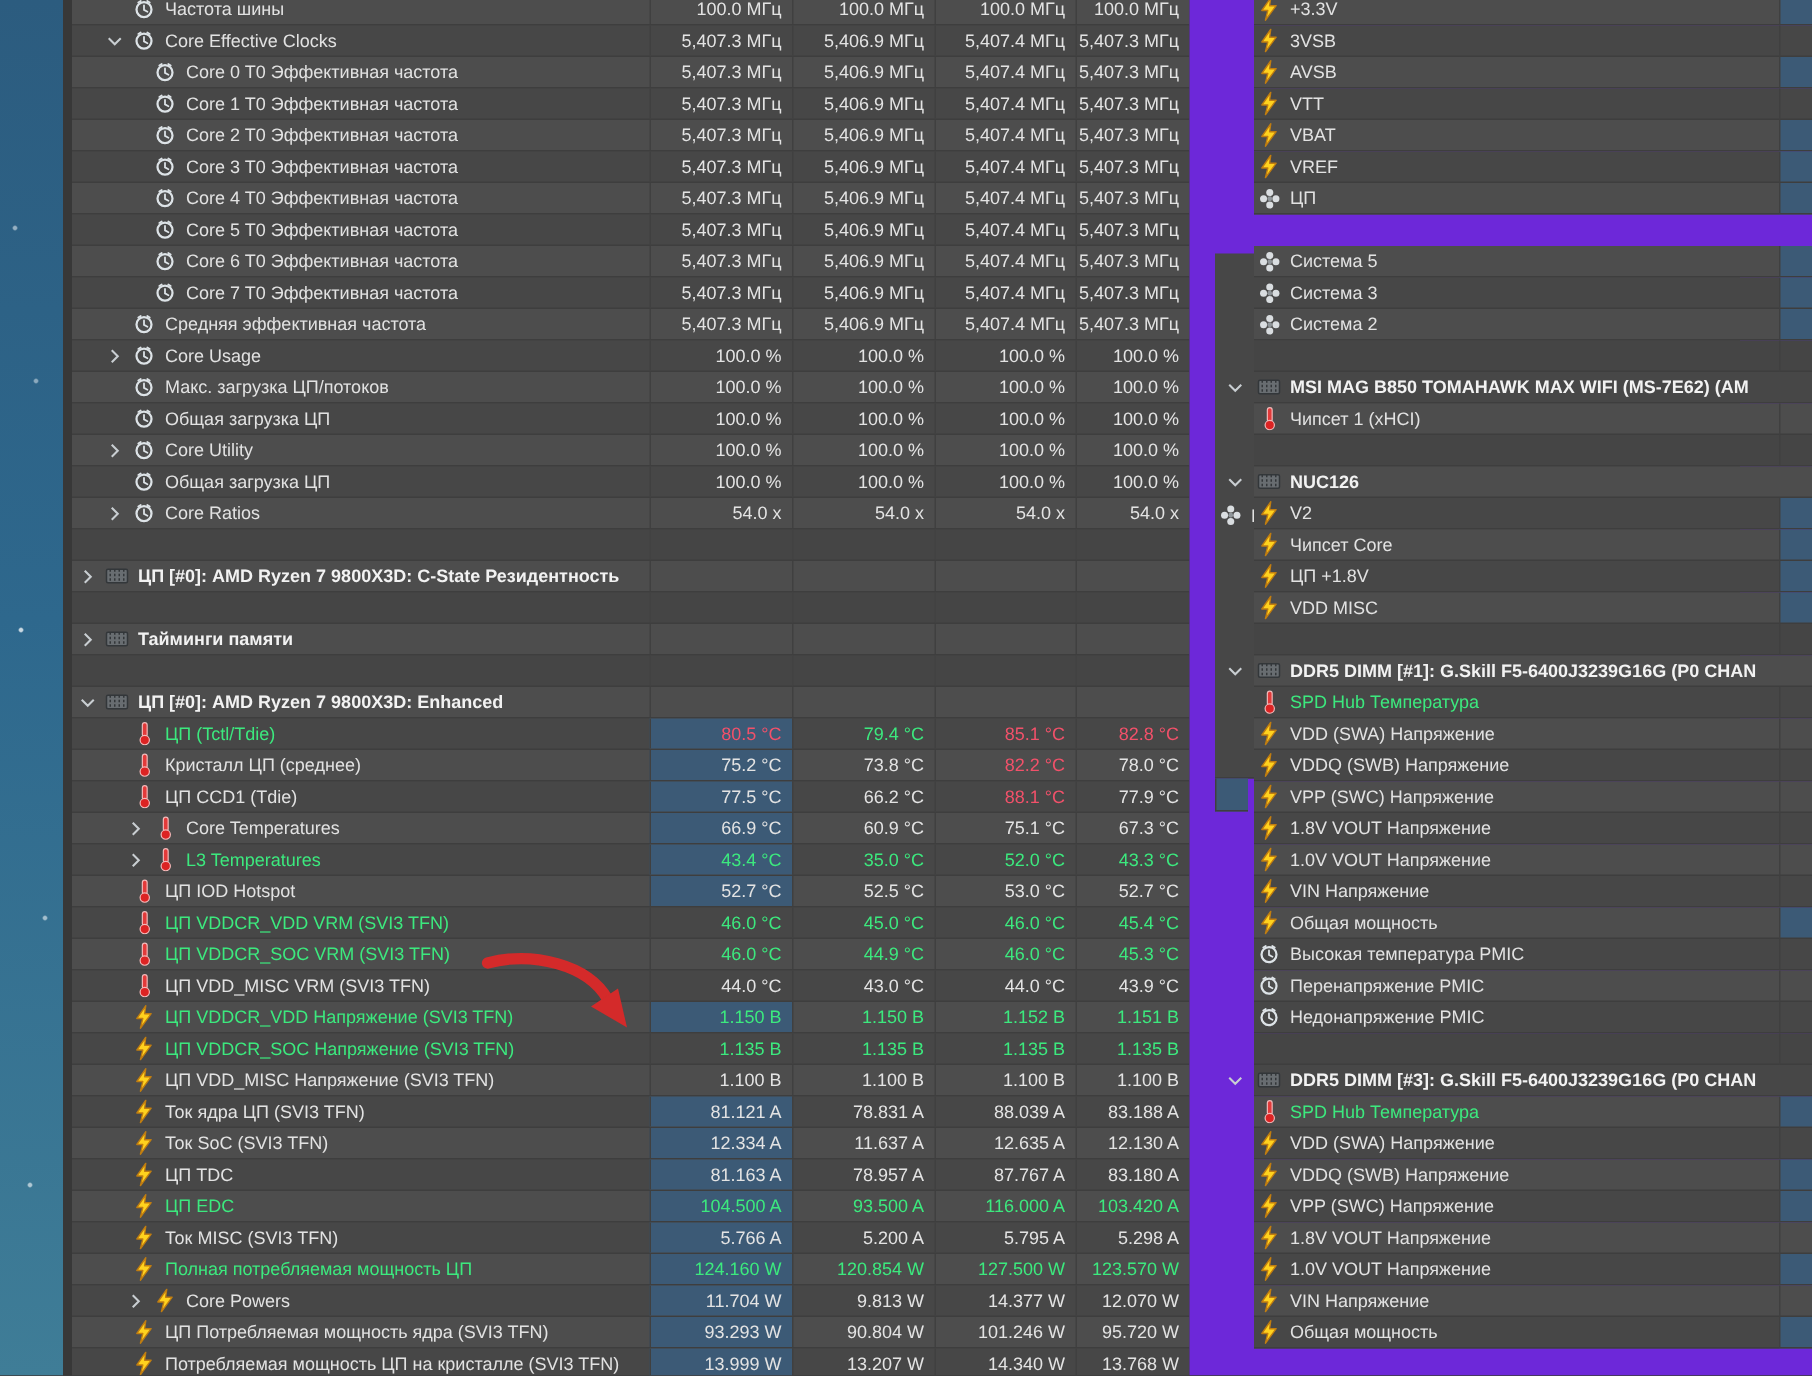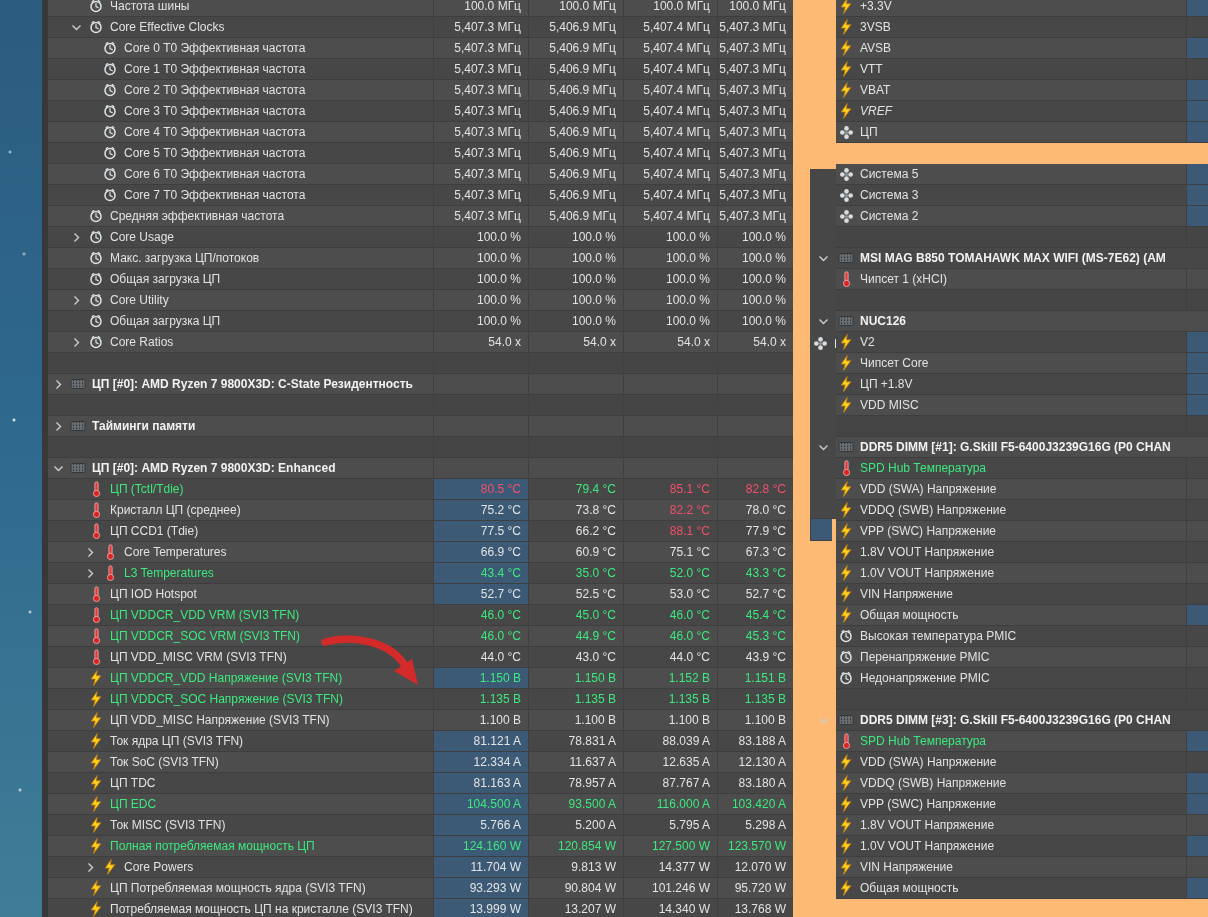--- a/index.html
+++ b/index.html
@@ -15,21 +15,21 @@
       radial-gradient(circle at 14px 420px, rgba(255,255,255,.75) 1px, transparent 2px),
       radial-gradient(circle at 30px 612px, rgba(255,255,255,.55) 1px, transparent 2px),
       radial-gradient(circle at 10px 152px, rgba(255,255,255,.5) 1px, transparent 2px),
       radial-gradient(circle at 24px 254px, rgba(255,255,255,.45) 1px, transparent 2px),
       radial-gradient(circle at 20px 790px, rgba(255,255,255,.6) 1px, transparent 2px),
       linear-gradient(180deg,#2c5c7f 0%,#2e688d 45%,#3f7d97 100%);
   }
   #left-border{position:absolute;left:42px;top:0;width:6px;height:917px;background:#383838;}
   #left-panel{position:absolute;left:48px;top:0;width:745px;height:917px;overflow:hidden;}
   #left-rows,#right-rows{margin-top:-4px;}
-  #right-panel{position:absolute;left:793px;top:0;width:415px;height:917px;overflow:hidden;background:#fdba74;}
+  #right-panel{position:absolute;left:793px;top:0;width:415px;height:917px;overflow:hidden;background:#6d28d9;}
 
   .lrow,.rrow{display:flex;height:21px;box-sizing:border-box;}
   .even .rowbg, .lrow.even{background:#4d4d4d;}
   .odd  .rowbg, .lrow.odd {background:#474747;}
   .lrow{border-bottom:1px solid #3e3e3e;}
   .lrow.spacer{background:#454545;}
   .lab{width:385px;display:flex;align-items:center;overflow:hidden;box-sizing:border-box;}
   .lab.lv-sec{padding-left:2px;}
   .lab.lv-top{padding-left:20px;}
   .lab.lv-child{padding-left:34px;}
@@ -844,21 +844,21 @@
         <div class="rmain rowbg">
           <span class="ic">
             <svg width="12" height="16" viewBox="0 0 12 16">
               <polygon points="7.2,0.5 1.2,9 5.2,9 3.6,15.5 10.8,5.8 6.4,5.8" fill="#ffd21e" stroke="#c07d10" stroke-width="0.9" stroke-linejoin="round"></polygon>
             </svg>
           </span>
           <span class="lbl">VBAT</span>
         </div>
         <div class="redge rowbg blue"></div>
       </div>
-      <div class="rrow odd" style="margin-left: 17px; font-style: italic;">
+      <div class="rrow odd" style="margin-left: 17px;">
         <div class="gut"></div>
         <div class="rmain rowbg">
           <span class="ic">
             <svg width="12" height="16" viewBox="0 0 12 16">
               <polygon points="7.2,0.5 1.2,9 5.2,9 3.6,15.5 10.8,5.8 6.4,5.8" fill="#ffd21e" stroke="#c07d10" stroke-width="0.9" stroke-linejoin="round"></polygon>
             </svg>
           </span>
           <span class="lbl">VREF</span>
         </div>
         <div class="redge rowbg blue"></div>

